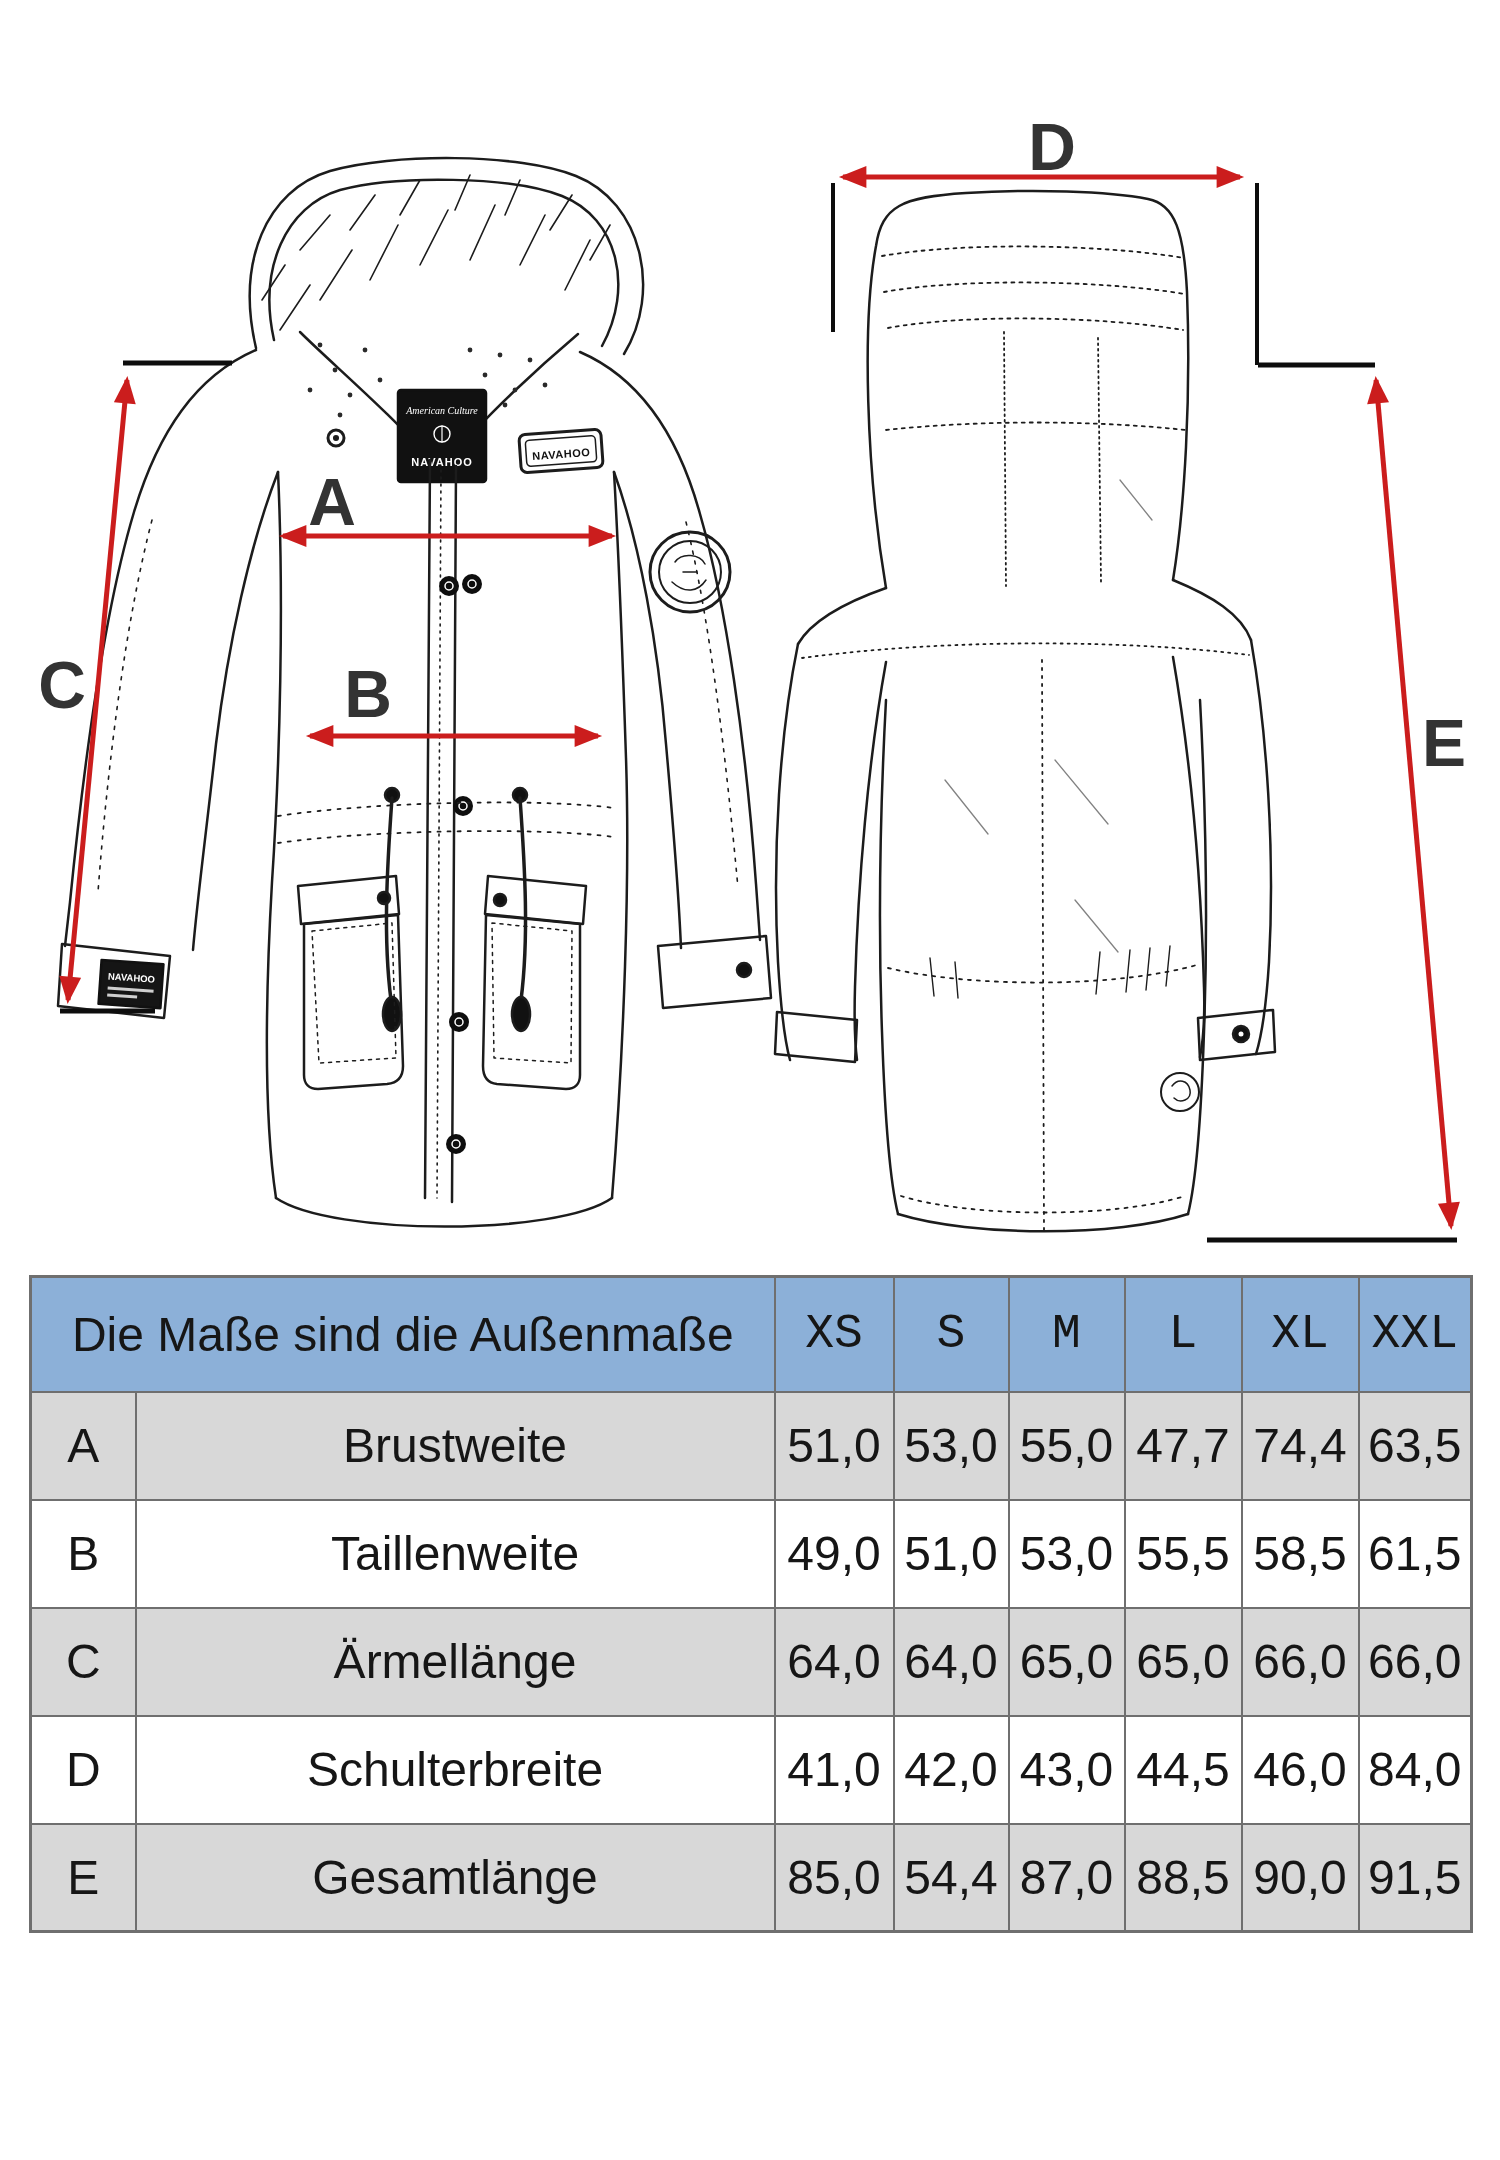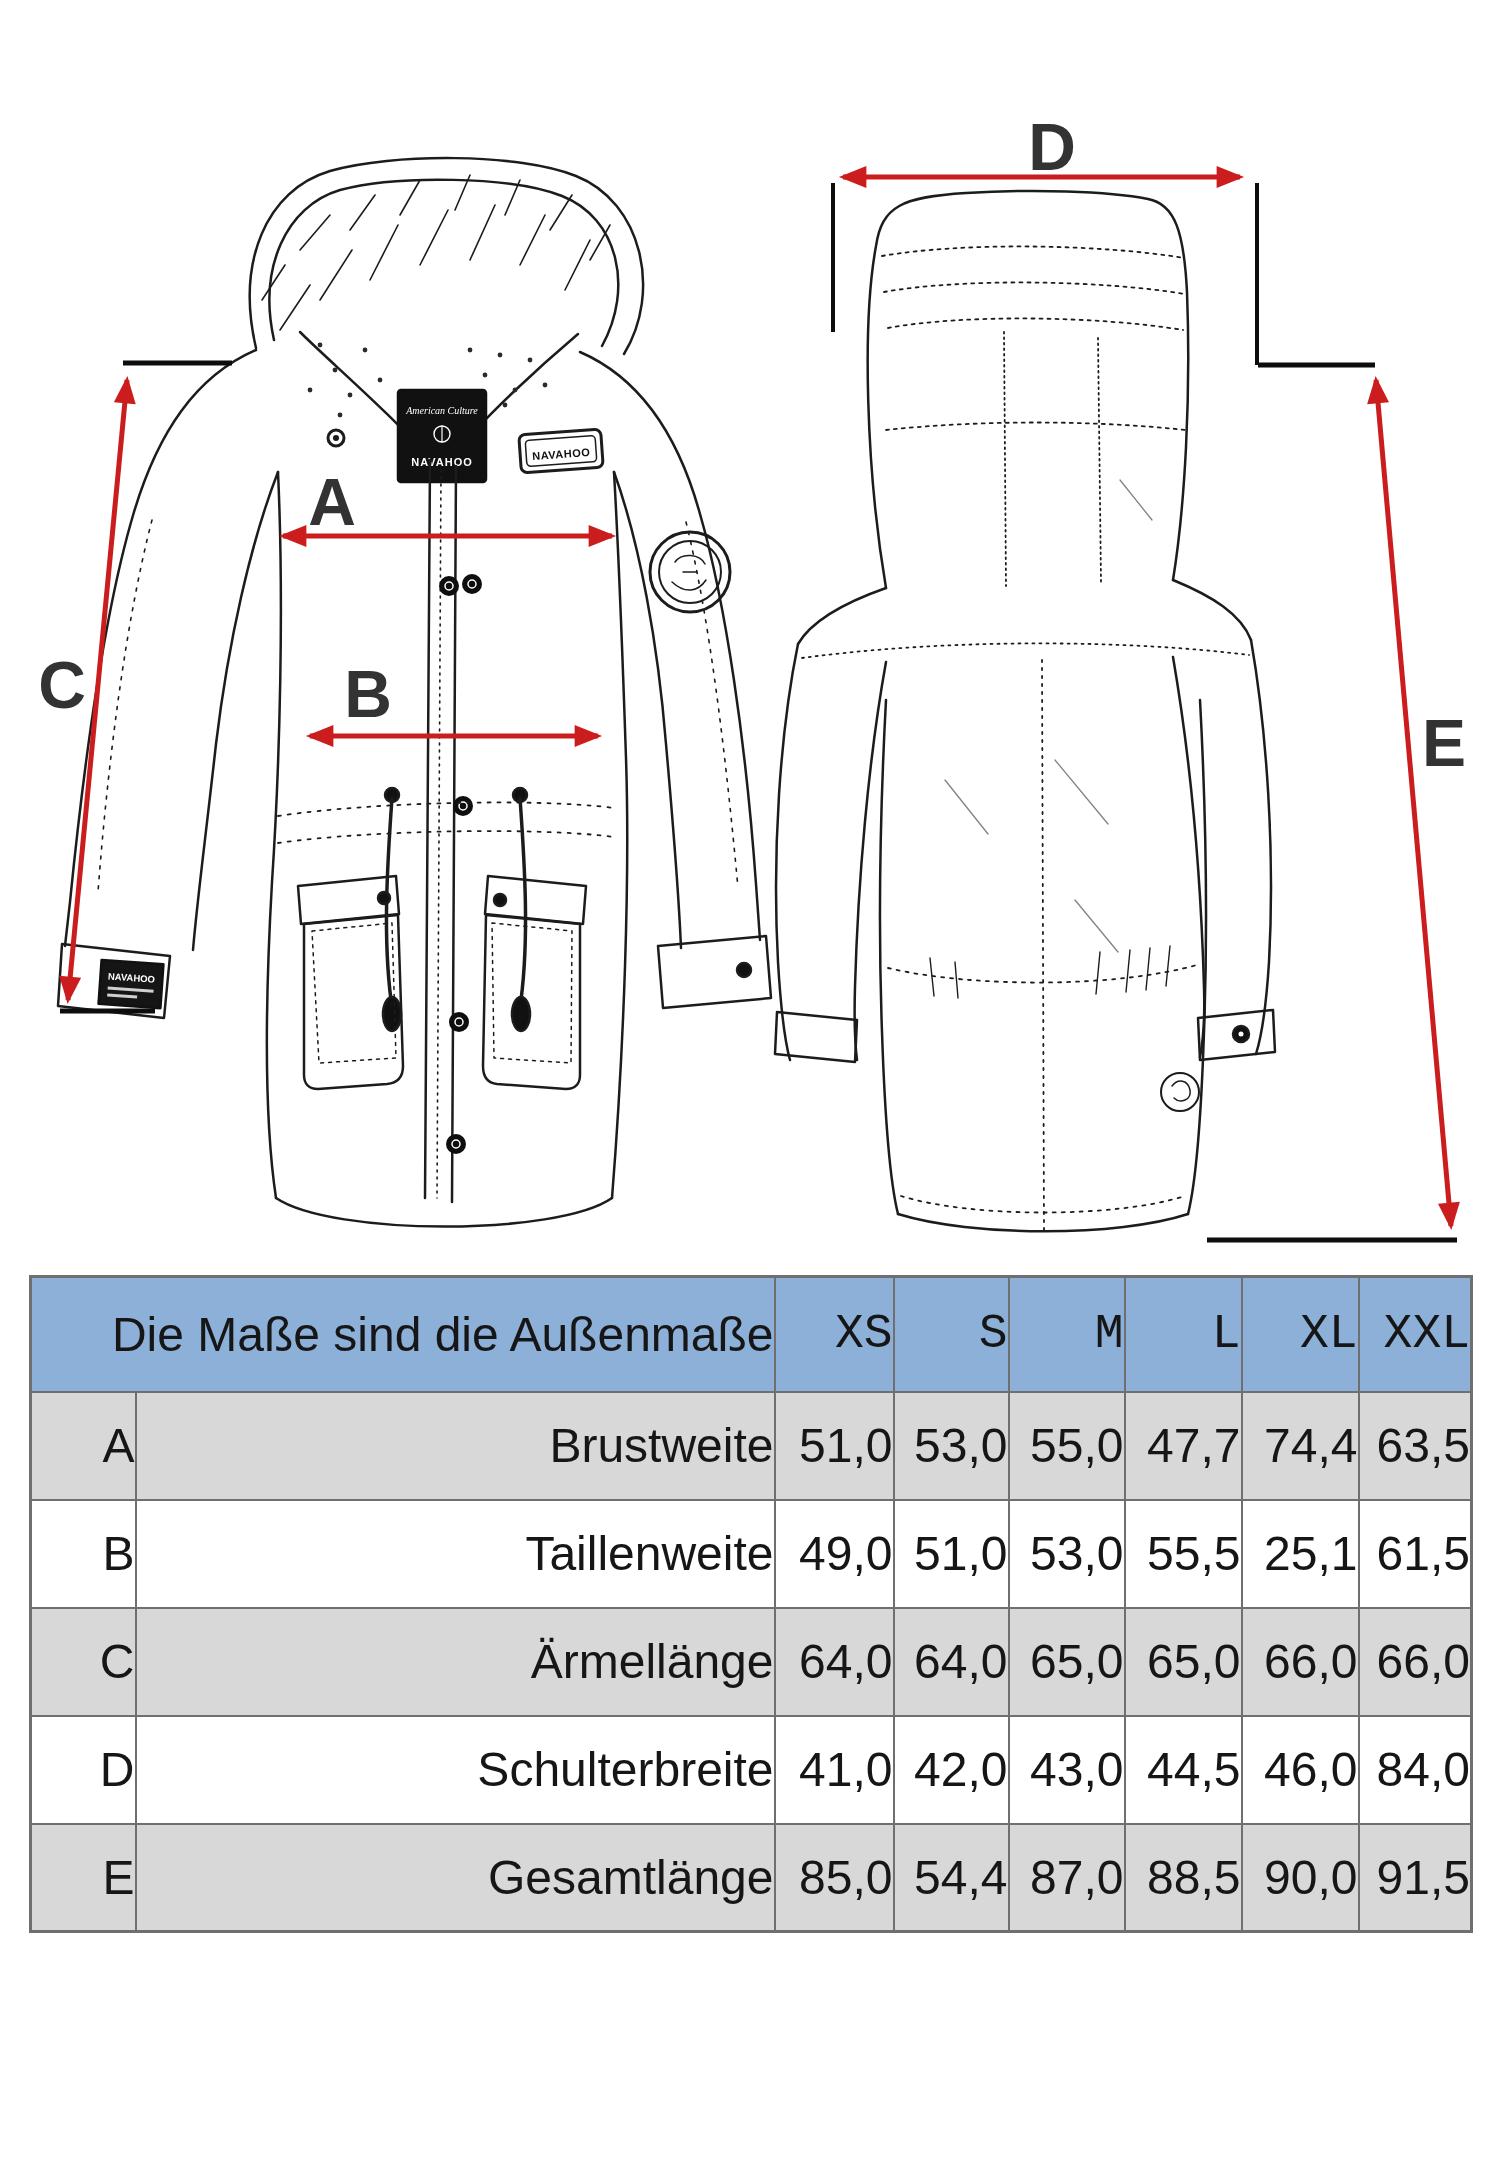--- a/index.html
+++ b/index.html
@@ -6,21 +6,21 @@
   body{width:1500px;height:2160px;background:#ffffff;font-family:"Liberation Sans",sans-serif;position:relative;overflow:hidden;}
   .page{position:absolute;left:0;top:0;width:1500px;height:2160px;background:#fff;}
   .art{position:absolute;left:0;top:0;width:1500px;height:1280px;}
   .dimletter{position:absolute;transform:translate(-50%,-50%);font-size:66px;font-weight:bold;color:#333333;line-height:1;}
   .ltr-a{left:332px;top:502px;}
   .ltr-b{left:368px;top:694px;}
   .ltr-c{left:62px;top:685px;}
   .ltr-d{left:1052px;top:147px;}
   .ltr-e{left:1444px;top:743px;}
   table.size-table{position:absolute;left:29px;top:1275px;width:1441px;border-collapse:collapse;table-layout:fixed;border:3px solid #6f6f6f;font-size:48px;color:#161616;}
-  table.size-table th,table.size-table td{border:2px solid #6f6f6f;font-weight:normal;text-align:right;vertical-align:middle;padding:0;overflow:hidden;white-space:nowrap;}
+  table.size-table th,table.size-table td{border:2px solid #6f6f6f;font-weight:normal;text-align:center;vertical-align:middle;padding:0;overflow:hidden;white-space:nowrap;}
   tr.hdr{height:115px;background:#8cb0d8;}
   tr.r{height:108px;}
   tr.r.gray{background:#d8d8d8;}
   tr.r.white{background:#ffffff;}
   tr.ftr{height:118px;background:#8cb0d8;}
   .c-title{padding-left:14px;}
   .c-size{padding-left:12px;font-family:Liberation Mono, monospace;}
   .c-key{padding-left:12px;}
   .c-label{padding-left:16px;margin-left:28px;}
   .c-val{padding-left:9px;}
@@ -255,21 +255,21 @@
         <td class="c-val">74,4</td>
         <td class="c-val">63,5</td>
       </tr>
       <tr class="r white">
         <td class="c-key">B</td>
         <td class="c-label">Taillenweite</td>
         <td class="c-val">49,0</td>
         <td class="c-val">51,0</td>
         <td class="c-val">53,0</td>
         <td class="c-val">55,5</td>
-        <td class="c-val">25,1</td>
+        <td class="c-val">58,5</td>
         <td class="c-val">61,5</td>
       </tr>
       <tr class="r gray">
         <td class="c-key">C</td>
         <td class="c-label">Ärmellänge</td>
         <td class="c-val">64,0</td>
         <td class="c-val">64,0</td>
         <td class="c-val">65,0</td>
         <td class="c-val">65,0</td>
         <td class="c-val">66,0</td>

